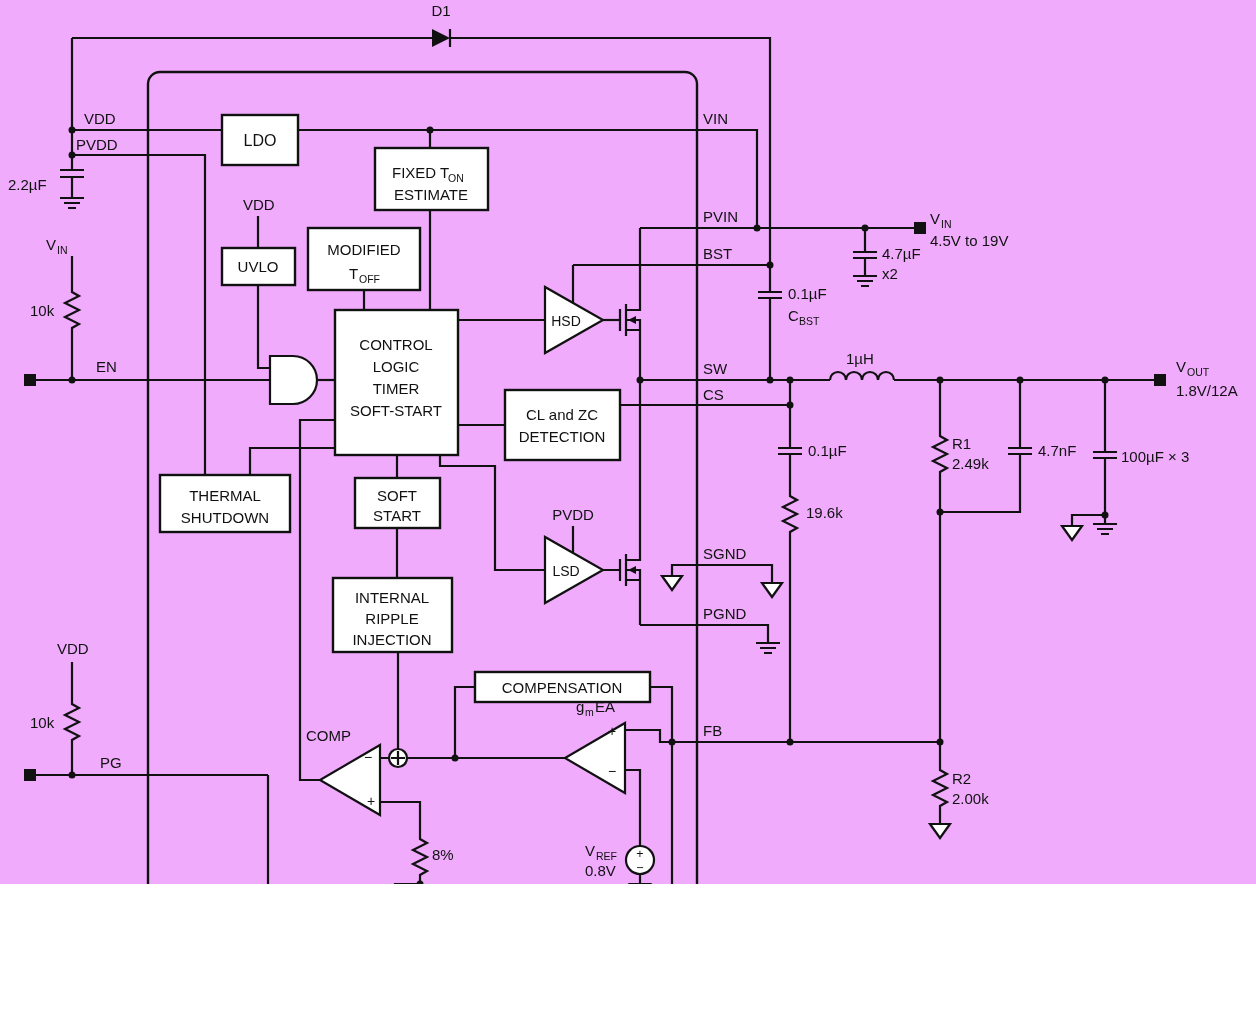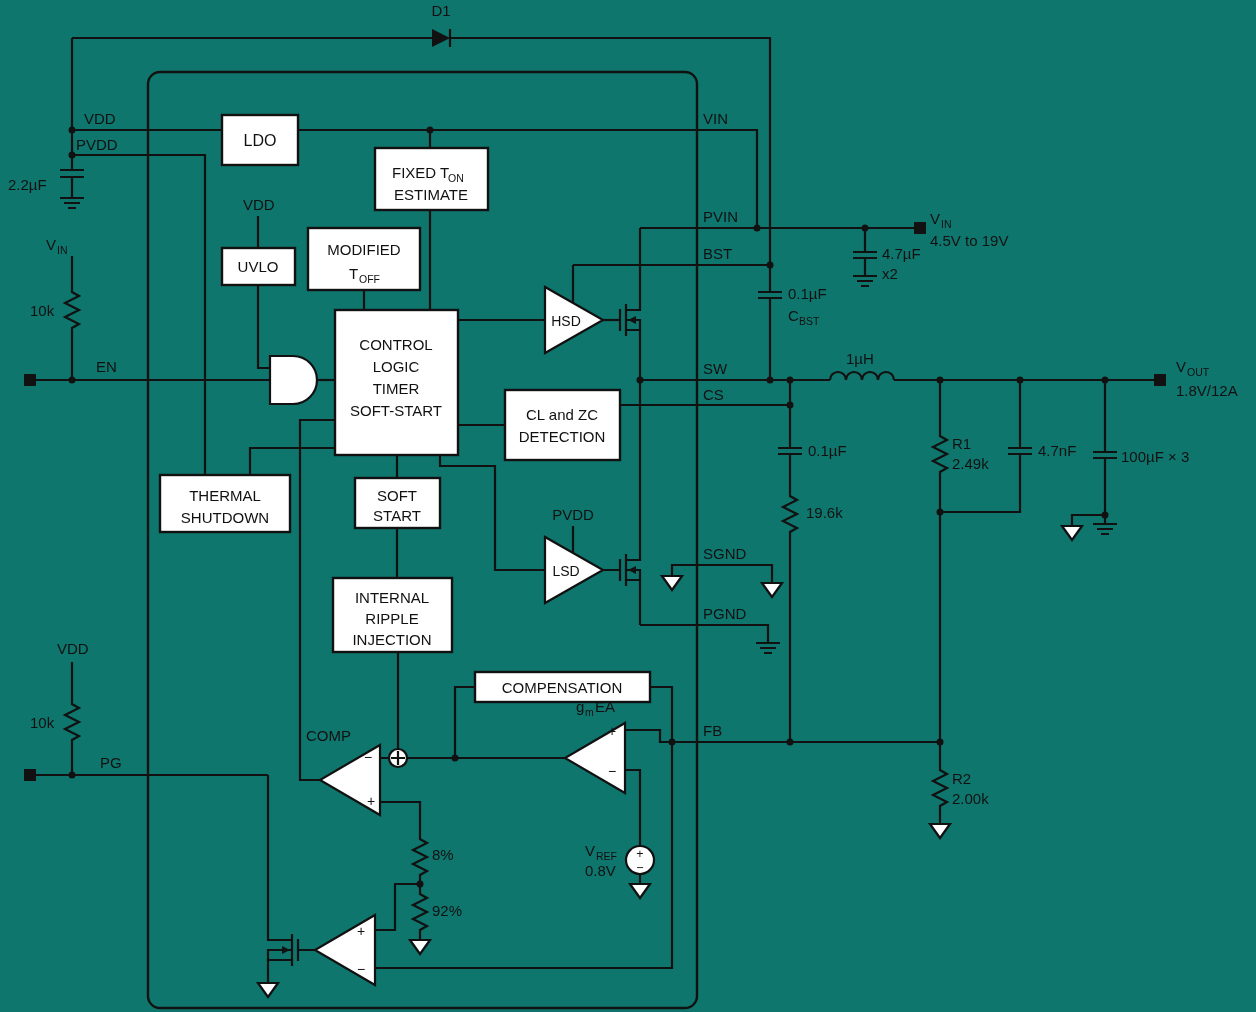--- a/index.html
+++ b/index.html
@@ -1,16 +1,16 @@
 <!DOCTYPE html>
 <html><head>
 <meta charset="utf-8">
 <style>
   html,body { margin:0; padding:0; background:#ffffff; }
-  .canvas { position:relative; width:1256px; height:1012px; background:#0f766e; overflow:hidden; }
+  .canvas { position:relative; width:1256px; height:884px; background:#f0abfc; overflow:hidden; }
   svg { display:block; }
   .wire   { stroke:#111; stroke-width:2.2; fill:none; }
   .blk    { fill:#ffffff; stroke:#111; stroke-width:2.4; }
   .shape  { fill:#ffffff; stroke:#111; stroke-width:2.2; }
   .filled { fill:#111; stroke:none; }
   .dot    { fill:#111; stroke:none; }
   text { font-family:"Liberation Sans","DejaVu Sans",sans-serif; fill:#111; }
   .t16 { font-size:16px; }
   .t15 { font-size:15px; }
   .t14 { font-size:14px; }

